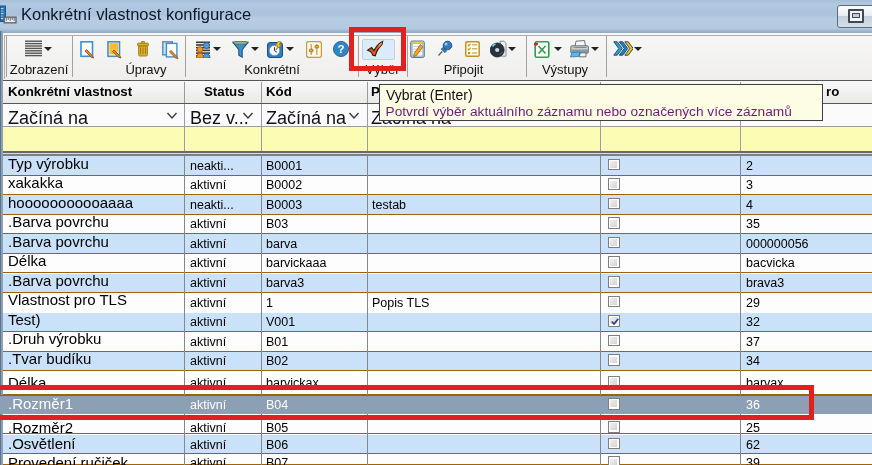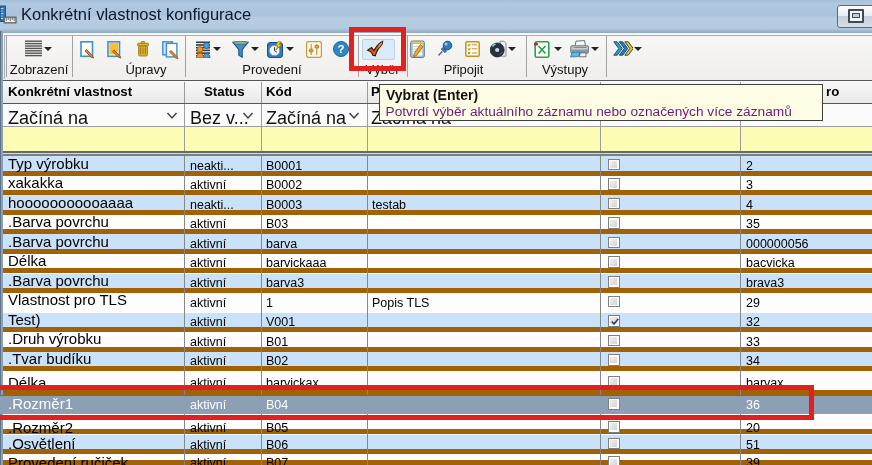--- a/index.html
+++ b/index.html
@@ -29,42 +29,42 @@
 
 #flt{left:3px;top:104px;width:869px;height:22.5px;background:#fbfbfb;border-bottom:1px solid #9d9d9d}
 .ft{top:107.5px;font-size:18px;color:#111}
 
 #yrow{left:3px;top:127px;width:869px;height:24px;background:#fdfcb5}
 
 #gr1{left:0;top:151px;width:872px;height:1.6px;background:#67676d}
 #gr2{left:0;top:152.6px;width:872px;height:1.5px;background:#dadadd}
 #gr3{left:0;top:154.1px;width:872px;height:1.7px;background:#7e7e85}
 
-.row{left:3px;width:869px;border-bottom:5px solid #a16207}
+.row{left:3px;width:869px;border-bottom:1px solid #a16207}
 .blue{background:#c9e2fa}
 .white{background:#fdfdfd}
 .rt{position:absolute;top:2.5px;font-size:12.5px;color:#000;white-space:nowrap}
 .c1{left:5px;font-size:15px;top:-1.8px}.c2{left:187px}.c3{left:263px}.c4{left:369px}.c6{left:743px}
 
 .cl{top:156px;height:309px;width:1px;background:#878787;z-index:2}
 .clf{top:104px;height:47px;width:1px;background:#9d9d9d}
 
 .cb{left:605px;width:11.5px;height:11.5px;border:1px solid #7f7f7f;background:#fff}
 .cb:before{content:"";position:absolute;left:1.4px;top:1.4px;width:6.9px;height:6.9px;background:linear-gradient(135deg,#f2f2f2 0%,#e4e4e4 40%,#d4d4d4 100%)}
 .cb svg{position:absolute;left:0.5px;top:0.5px;z-index:2}
 
 #selrow{left:0px;top:394.6px;width:872px;height:19.9px;background:#8c9fb4;border-top:1.4px solid #5c6b7a;z-index:3}
 #selrow .rt{color:#fff}
 #selrow .c1{left:8px;font-size:15px;top:-0.5px}#selrow .c2{left:190px}#selrow .c3{left:266px}#selrow .c6{left:746px}#selrow .cb{left:608px}
 
 #lb1{left:0;top:31px;width:1.2px;height:434px;background:#5e7288}
 #lb2{left:1.2px;top:31px;width:2.3px;height:434px;background:#8ba0b5}
 
 #tip{left:378.5px;top:84px;width:444.5px;height:37px;background:#fdfce4;border:1.2px solid #3f3f3f;z-index:40}
-#tipl1{left:6.5px;top:2px;font-size:14px;font-weight:bold;color:#111}
+#tipl1{left:6.5px;top:2px;font-size:14px;font-weight:normal;color:#111}
 #tipl2{left:6px;top:18.5px;font-size:13.7px;color:#701a75}
 
 .red{border:5.5px solid #e02120;z-index:50;background:transparent}
 #red1{left:348.5px;top:27px;width:57px;height:44px}
 #red2{left:-8px;top:385px;width:821.5px;height:34.8px;border-width:5px}
 </style></head>
 <body>
 <div id="w">
 
 <div class="a" id="hdr"></div>
@@ -167,21 +167,21 @@
       <div class="cb a" style="top:2.5px">
         <svg width="10" height="10" viewBox="0 0 10 10">
           <path d="M1.8 4.5 L4 7 L8.3 1.8" stroke="#2b3a8c" stroke-width="1.6" fill="none"></path>
         </svg>
       </div>
     </div>
 <div class="a row white" style="top:332.1px;height:19.6px">
       <div class="rt c1">.Druh výrobku</div>
       <div class="rt c2">aktivní</div>
       <div class="rt c3">B01</div>
-      <div class="rt c6">33</div>
+      <div class="rt c6">37</div>
       <div class="cb a" style="top:2.5px"></div>
     </div>
 <div class="a row blue" style="top:351.7px;height:19.5px">
       <div class="rt c1">.Tvar budíku</div>
       <div class="rt c2">aktivní</div>
       <div class="rt c3">B02</div>
       <div class="rt c6">34</div>
       <div class="cb a" style="top:2.5px"></div>
     </div>
 <div class="a row white" style="top:371.2px;height:23.6px">
@@ -195,28 +195,28 @@
       <div class="rt c1">.Rozměr1</div>
       <div class="rt c2">aktivní</div>
       <div class="rt c3">B04</div>
       <div class="rt c6">36</div>
       <div class="cb a" style="top:2.5px"></div>
     </div>
 <div class="a row white" style="top:414.5px;height:19.8px">
       <div class="rt c1" style="top:4px">.Rozměr2</div>
       <div class="rt c2" style="top:6px">aktivní</div>
       <div class="rt c3" style="top:6px">B05</div>
-      <div class="rt c6" style="top:6px">20</div>
+      <div class="rt c6" style="top:6px">25</div>
       <div class="cb a" style="top:6.5px"></div>
     </div>
 <div class="a row blue" style="top:435px;height:18.8px">
       <div class="rt c1" style="top:0.2px">.Osvětlení</div>
       <div class="rt c2">aktivní</div>
       <div class="rt c3">B06</div>
-      <div class="rt c6">51</div>
+      <div class="rt c6">62</div>
       <div class="cb a" style="top:2.5px"></div>
     </div>
 <div class="a row white" style="top:453.8px;height:11.2px">
       <div class="rt c1" style="top:0.5px">Provedení ručiček</div>
       <div class="rt c2">aktivní</div>
       <div class="rt c3">B07</div>
       <div class="rt c6">39</div>
       <div class="cb a" style="top:2.5px"></div>
     </div>
 
@@ -261,21 +261,21 @@
 <div class="a" id="barlv"></div>
 <div class="a sep" style="left:6px"></div>
 <div class="a sep" style="left:72px"></div>
 <div class="a sep" style="left:185px"></div>
 <div class="a sep" style="left:358px"></div>
 <div class="a sep" style="left:407px"></div>
 <div class="a sep" style="left:526px"></div>
 <div class="a sep" style="left:605.5px"></div>
 <div class="a lbl" style="left:-21px">Zobrazení</div>
 <div class="a lbl" style="left:86px">Úpravy</div>
-<div class="a lbl" style="left:212px">Provedení</div>
+<div class="a lbl" style="left:212px">Konkrétní</div>
 <div class="a lbl" style="left:403.5px">Připojit</div>
 <div class="a lbl" style="left:322.5px">Výběr</div>
 <div class="a lbl" style="left:505px">Výstupy</div>
 
 <svg class="a" style="left:25px;top:40px" width="18" height="18" viewBox="0 0 18 18">
 <g fill="#555">
         <rect x="0" y="0.5" width="17" height="1.4"></rect>
         <rect x="0" y="2.9" width="17" height="1.4"></rect>
         <rect x="0" y="5.3" width="17" height="1.4"></rect>
         <rect x="0" y="7.7" width="17" height="1.4"></rect>

